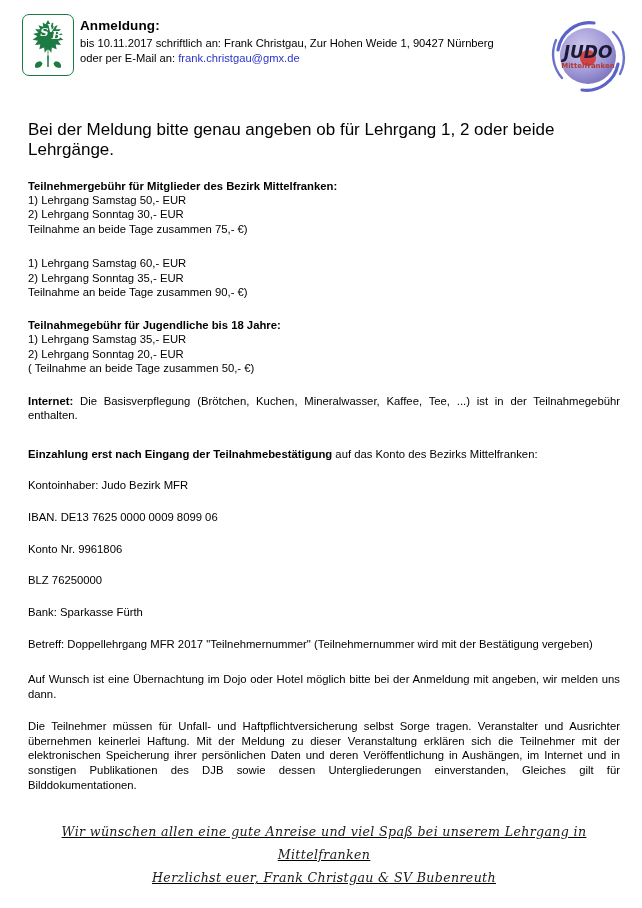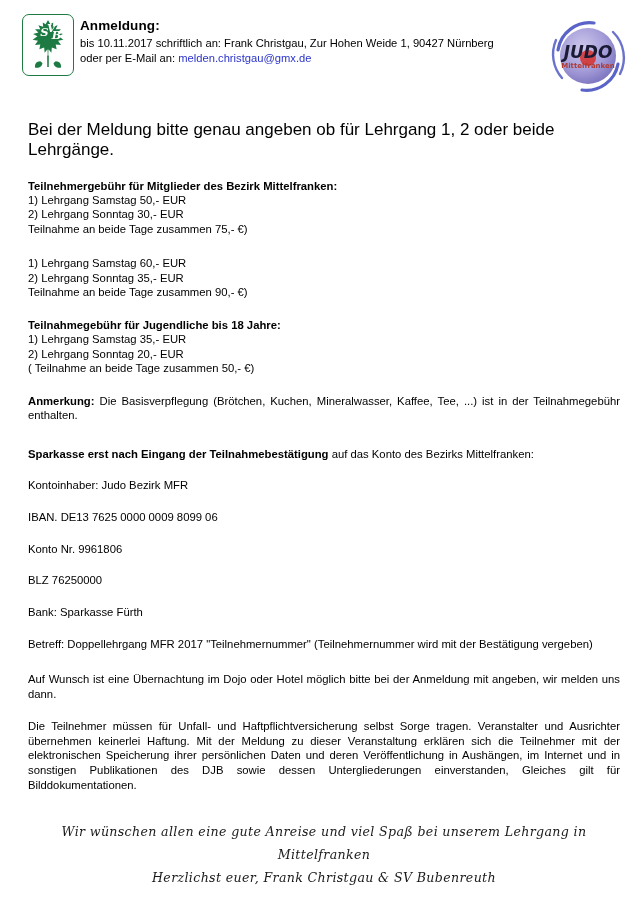--- a/index.html
+++ b/index.html
@@ -88,21 +88,21 @@
   }
   .bank-head b { font-weight: bold; }
   .bank-line {
     font-size: 11.3px;
     margin-top: 17px;
     line-height: 14.6px;
   }
   .spacer-para { margin-top: 20px; }
 
   
-  .script-block { margin-top: 28px; text-align: center; }
+  .script-block { margin-top: 28px; text-align: center; text-decoration: underline; }
   .script-line {
     font-family: "DejaVu Serif", serif;
     font-style: italic;
     font-size: 12.6px;
     color: #1a1a1a;
     line-height: 23px;
     letter-spacing: .35px;
   }
   .url {
     text-align: center;
@@ -134,21 +134,21 @@
           <text x="18" y="22">S</text>
           <text x="25" y="18">V</text>
           <text x="30" y="25">B</text>
         </g>
       </svg>
     </div>
 
     <div class="header-text">
       <div class="doc-title">Anmeldung:</div>
       <div class="header-line">bis 10.11.2017 schriftlich an: Frank Christgau, Zur Hohen Weide 1, 90427 Nürnberg</div>
-      <div class="header-line"><span>oder per E-Mail an: </span><a class="email-link" href="#">melden.christgau@gmx.de</a></div>
+      <div class="header-line"><span>oder per E-Mail an: </span><a class="email-link" href="#">frank.christgau@gmx.de</a></div>
     </div>
 
     <div class="judo-logo">
       <svg width="100%" height="100%" viewBox="0 0 86 82">
         <defs>
           <radialGradient id="sphere" cx="40%" cy="35%" r="70%">
             <stop offset="0%" stop-color="#cdc8ec"></stop>
             <stop offset="60%" stop-color="#a49cd8"></stop>
             <stop offset="100%" stop-color="#7a72bd"></stop>
           </radialGradient>
@@ -182,23 +182,23 @@
       <div class="block-line">Teilnahme an beide Tage zusammen 90,- €)</div>
     </div>
 
     <div class="block">
       <div class="block-title">Teilnahmegebühr für Jugendliche bis 18 Jahre:</div>
       <div class="block-line">1) Lehrgang Samstag 35,- EUR</div>
       <div class="block-line">2) Lehrgang Sonntag 20,- EUR</div>
       <div class="block-line">( Teilnahme an beide Tage zusammen 50,- €)</div>
     </div>
 
-    <div class="para"><b>Anmerkung:</b><span> Die Basisverpflegung (Brötchen, Kuchen, Mineralwasser, Kaffee, Tee, ...) ist in der Teilnahmegebühr enthalten.</span></div>
-
-    <div class="bank-head"><b>Sparkasse erst nach Eingang der Teilnahmebestätigung</b><span> auf das Konto des Bezirks Mittelfranken:</span></div>
+    <div class="para"><b>Internet:</b><span> Die Basisverpflegung (Brötchen, Kuchen, Mineralwasser, Kaffee, Tee, ...) ist in der Teilnahmegebühr enthalten.</span></div>
+
+    <div class="bank-head"><b>Einzahlung erst nach Eingang der Teilnahmebestätigung</b><span> auf das Konto des Bezirks Mittelfranken:</span></div>
 
     <div class="bank-line">Kontoinhaber: Judo Bezirk MFR</div>
     <div class="bank-line">IBAN. DE13 7625 0000 0009 8099 06</div>
     <div class="bank-line">Konto Nr. 9961806</div>
     <div class="bank-line">BLZ 76250000</div>
     <div class="bank-line">Bank: Sparkasse Fürth</div>
     <div class="para">Betreff: Doppellehrgang MFR 2017 "Teilnehmernummer" (Teilnehmernummer wird mit der Bestätigung vergeben)</div>
 
     <div class="para spacer-para">Auf Wunsch ist eine Übernachtung im Dojo oder Hotel möglich bitte bei der Anmeldung mit angeben, wir melden uns dann.</div>
     <div class="para">Die Teilnehmer müssen für Unfall- und Haftpflichtversicherung selbst Sorge tragen. Veranstalter und Ausrichter übernehmen keinerlei Haftung. Mit der Meldung zu dieser Veranstaltung erklären sich die Teilnehmer mit der elektronischen Speicherung ihrer persönlichen Daten und deren Veröffentlichung in Aushängen, im Internet und in sonstigen Publikationen des DJB sowie dessen Untergliederungen einverstanden, Gleiches gilt für Bilddokumentationen.</div>

